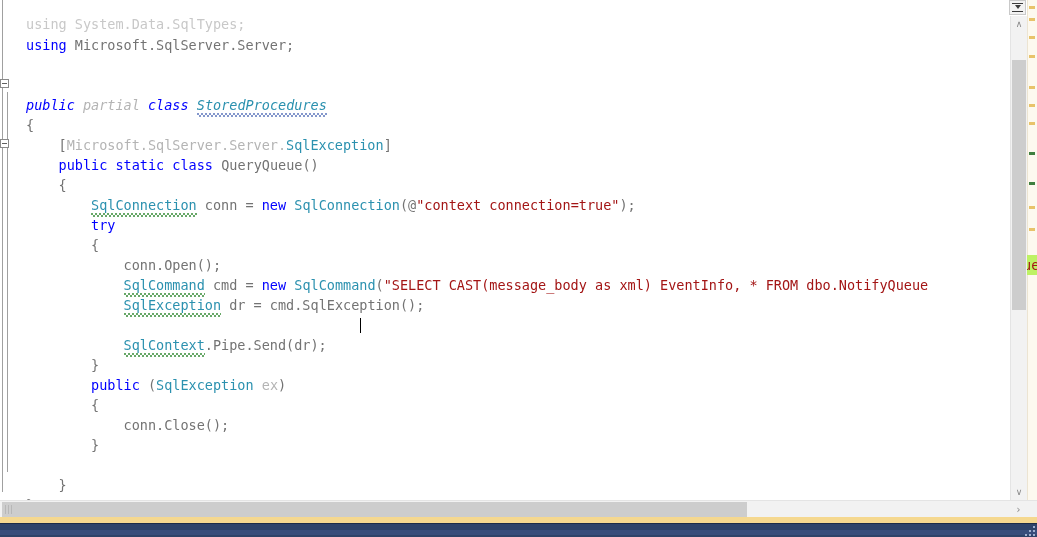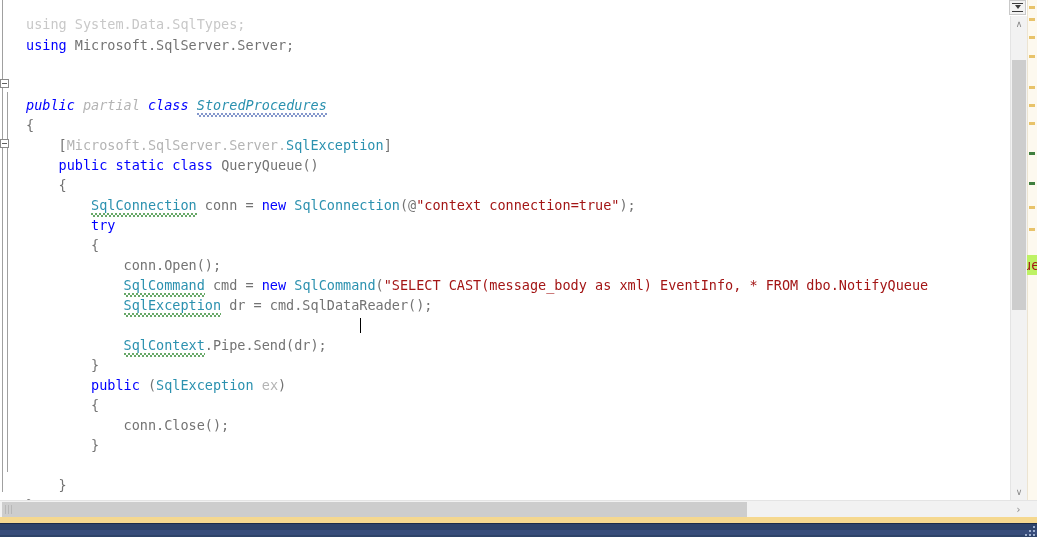--- a/index.html
+++ b/index.html
@@ -353,21 +353,21 @@
 
       <div class="code-line" style="top:235px;">
         <span class="code-text"><span class="pln">            conn.Open();</span></span>
       </div>
 
       <div class="code-line" style="top:255px;">
         <span class="code-text"><span class="pln">            </span><span class="typ squig">SqlCommand</span><span class="pln"> cmd = </span><span class="kw">new</span><span class="pln"> </span><span class="typ">SqlCommand</span><span class="pln">(</span><span class="str">"SELECT CAST(message_body as xml) EventInfo, * FROM dbo.NotifyQueue</span></span>
       </div>
 
       <div class="code-line" style="top:275px;">
-        <span class="code-text"><span class="pln">            </span><span class="typ squig">SqlException</span><span class="pln"> dr = cmd.SqlDataReader();</span></span>
+        <span class="code-text"><span class="pln">            </span><span class="typ squig">SqlException</span><span class="pln"> dr = cmd.SqlException();</span></span>
       </div>
 
       <div class="code-line" style="top:315px;">
         <span class="code-text"><span class="pln">            </span><span class="typ squig">SqlContext</span><span class="pln">.Pipe.Send(dr);</span></span>
         <span class="caret" style="left:360px; top:3px;"></span>
       </div>
 
       <div class="code-line" style="top:335px;">
         <span class="code-text"><span class="pln">        }</span></span>
       </div>

